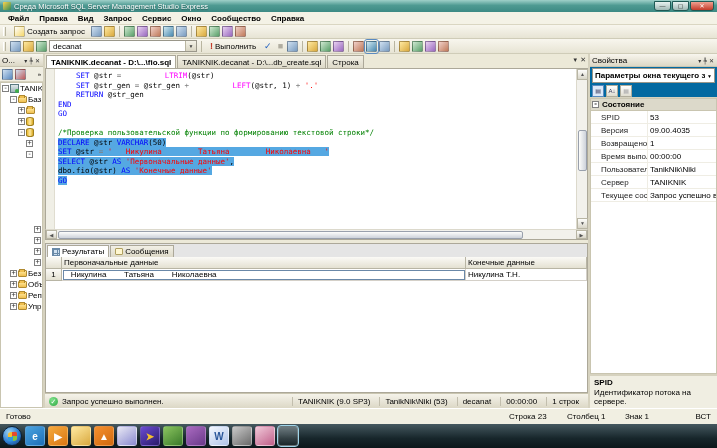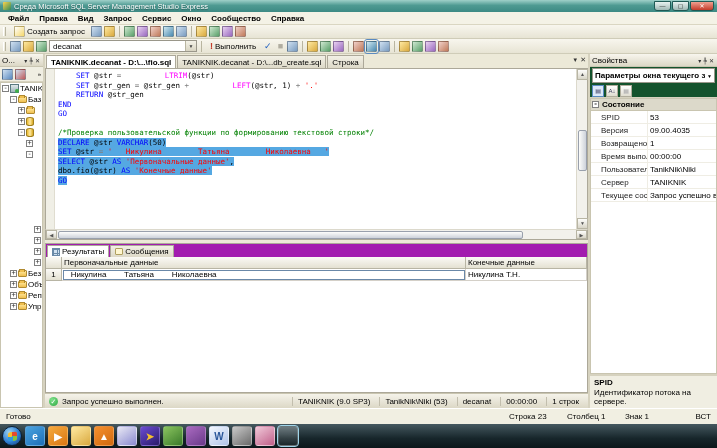--- a/index.html
+++ b/index.html
@@ -69,21 +69,21 @@
   .vscroll { width:11px; flex:0 0 auto; background:#f2f1ec; border-left:1px solid #dcd9cc; position:relative; }
   .sb-arr { position:absolute; left:0; width:11px; height:11px; background:linear-gradient(180deg,#fdfdfb,#d8d5c8); border:1px solid #b8b5a4; color:#555; font-size:5px; text-align:center; line-height:9px; }
   .vthumb { position:absolute; left:1px; width:9px; top:38%; height:26%; background:linear-gradient(90deg,#fdfdfb,#cdd2da); border:1px solid #99a0ac; border-radius:2px; }
   .hscroll { height:11px; background:#f2f1ec; border:1px solid #aca899; border-top:1px solid #dcd9cc; position:relative; flex:0 0 auto; }
   .hthumb { position:absolute; top:1px; height:8px; left:12px; width:86%; background:linear-gradient(180deg,#fdfdfb,#cdd2da); border:1px solid #99a0ac; border-radius:2px; }
   .sb-arr-h { position:absolute; top:0; width:11px; height:9px; background:linear-gradient(180deg,#fdfdfb,#d8d5c8); border:1px solid #b8b5a4; color:#555; font-size:5px; text-align:center; line-height:8px; }
 
   
   .splitter { height:3px; background:#ece9d8; flex:0 0 auto; }
   .results { height:150px; flex:0 0 auto; display:flex; flex-direction:column; background:#fff; border:1px solid #aca899; }
-  .rtabs { height:13px; background:#a21caf; display:flex; align-items:flex-end; gap:1px; padding-left:1px; flex:0 0 auto; }
+  .rtabs { height:13px; background:#e5e5e5; display:flex; align-items:flex-end; gap:1px; padding-left:1px; flex:0 0 auto; }
   .rtab { height:12px; padding:0 4px; display:flex; align-items:center; gap:2px; border:1px solid #aca899; border-bottom:none; background:linear-gradient(180deg,#f2f0e6,#ddd9c8); white-space:nowrap; }
   .rtab.active { background:#fff; }
   .mini-grid { width:8px; height:8px; background:
       linear-gradient(#fff,#fff) , #cfe0f0; border:1px solid #6a8aa8;
       background-image:linear-gradient(#6a8aa8 1px,transparent 1px),linear-gradient(90deg,#6a8aa8 1px,transparent 1px);
       background-size:4px 4px; }
   .mini-msg { width:8px; height:7px; background:#fff7d0; border:1px solid #b0a060; border-radius:1px; }
   .gridwrap { flex:1; background:#fff; overflow:hidden; }
   .grow { display:flex; height:12px; align-items:stretch; }
   .gcell { border-right:1px solid #d4d0c8; border-bottom:1px solid #d4d0c8; display:flex; align-items:center; padding:0 2px; white-space:pre; overflow:hidden; }
@@ -93,21 +93,21 @@
   .gc2 { flex:1; }
   .cell-sel { outline:1px solid #6a88a8; outline-offset:-2px; }
 
   
   .qstatus { height:15px; background:linear-gradient(180deg,#f5f3ea,#dcd8c6); border-top:1px solid #c9c5b0; display:flex; align-items:center; padding:0 4px; gap:4px; flex:0 0 auto; white-space:nowrap; }
   .okdot { width:9px; height:9px; border-radius:50%; background:radial-gradient(circle at 35% 30%,#7fe08a,#2faa44); color:#fff; font-size:7px; line-height:9px; text-align:center; flex:0 0 auto; }
   .qmsg { flex:1; overflow:hidden; }
   .qseg { padding:0 5px; border-left:1px solid #c2bead; }
 
   
-  .props { width:129px; flex:0 0 auto; border-left:2px solid #d6d2bf; display:flex; flex-direction:column; background:#14532d; }
+  .props { width:129px; flex:0 0 auto; border-left:2px solid #d6d2bf; display:flex; flex-direction:column; background:#0369a1; }
   .pcombo { height:15px; margin:1px 2px; background:#fff; border:1px solid #9a978a; display:flex; align-items:center; padding-left:2px; font-weight:bold; overflow:hidden; white-space:nowrap; }
   .ptoolbar { height:14px; display:flex; align-items:center; gap:2px; padding:0 2px; border-bottom:1px solid #d6d2bf; }
   .pt-ic { width:12px; height:12px; border:1px solid #b0ad9c; background:linear-gradient(180deg,#fff,#e0ddd0); font-size:6px; line-height:11px; text-align:center; color:#335; }
   .pt-ic.on { border-color:#5a8ac0; background:#dce8f8; }
   .pt-ic.dis { color:#aaa; }
   .pgrid { background:#fff; border:1px solid #c9c5b0; border-bottom:none; }
   .pcat { height:12px; background:#dcd9ca; font-weight:bold; display:flex; align-items:center; gap:2px; padding-left:1px; border-bottom:1px solid #c9c5b0; }
   .prow { height:13px; display:flex; border-bottom:1px solid #efede4; }
   .prow .pl-c { width:57px; flex:0 0 auto; padding:2px 1px 0 10px; border-right:1px solid #efede4; color:#222; white-space:nowrap; overflow:hidden; }
   .prow .pv-c { flex:1; padding:2px 1px 0 2px; white-space:nowrap; overflow:hidden; }

